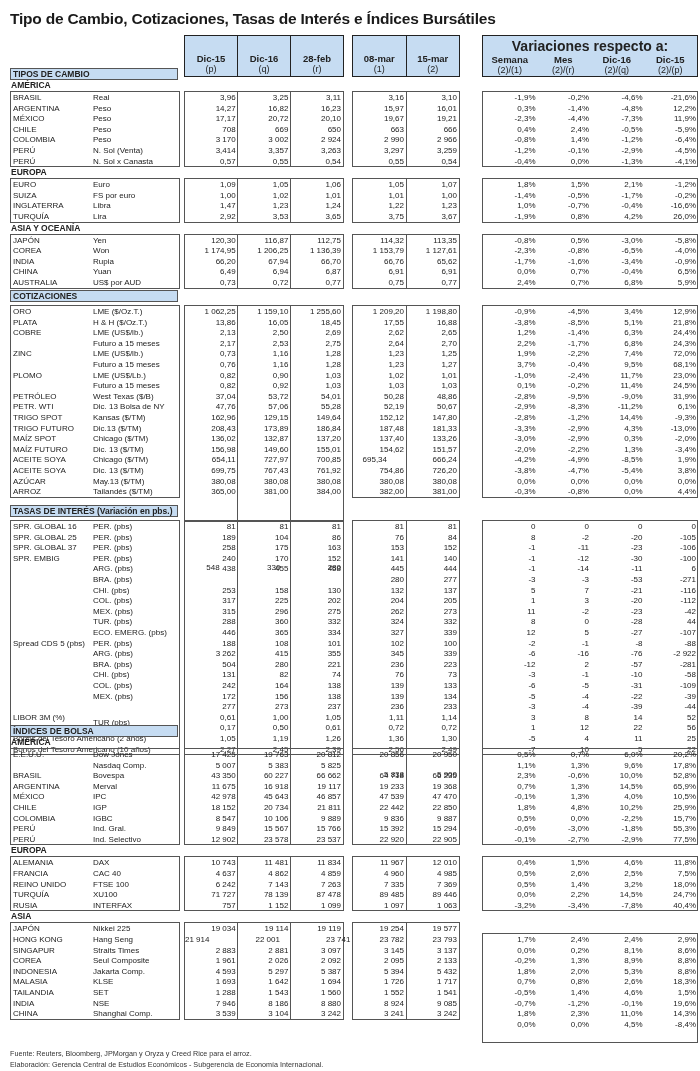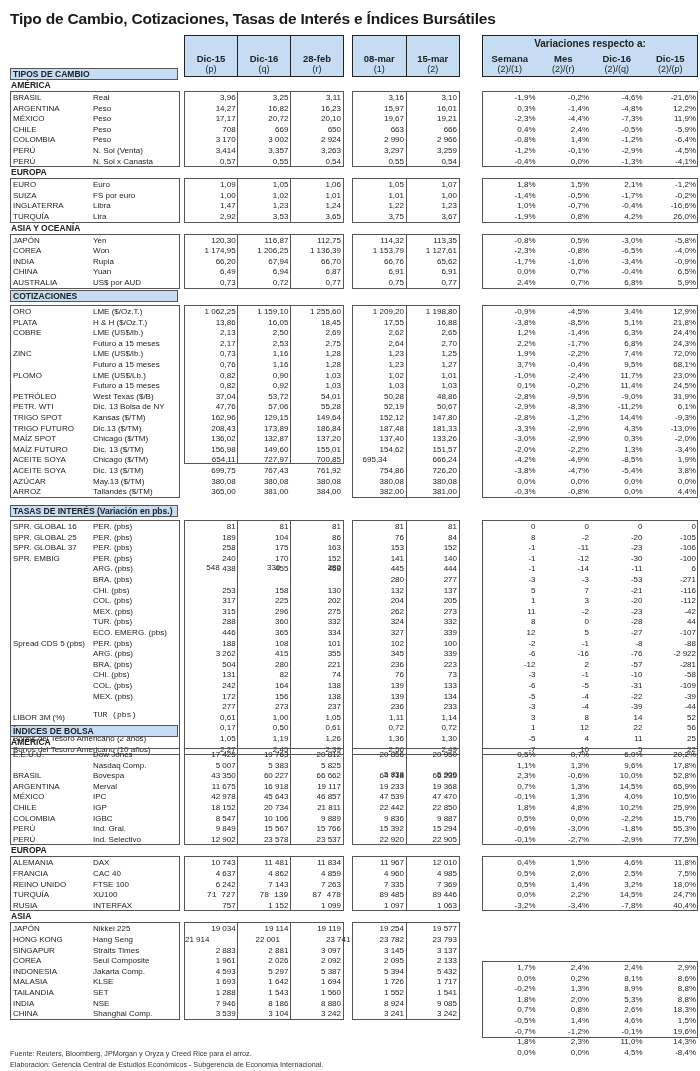--- a/index.html
+++ b/index.html
@@ -5,21 +5,21 @@
   html, body { margin:0; padding:0; background:#fff; }
   body { width:700px; height:1071px; position:relative; overflow:hidden;
          font-family:"Liberation Sans", sans-serif; color:#222; }
   .title { position:absolute; left:10px; top:10px; font-size:15.5px; font-weight:bold; letter-spacing:-0.2px; color:#1a1a1a; }
   .hdrbox { position:absolute; top:35px; height:42px; background:#c6dcf2; border:1.5px solid #222; box-sizing:border-box; display:flex; }
   .hdrbox .hc { flex:1; border-right:1px solid #222; display:flex; flex-direction:column; justify-content:flex-end; align-items:center; padding-bottom:2px; }
   .hdrbox .hc:last-child { border-right:none; }
   .hc .l1 { font-size:9.5px; font-weight:bold; }
   .hc .l2 { font-size:9px; }
   .varbox { flex-direction:column; }
-  .varbox .vt { text-align:center; font-size:10px; font-weight:bold; padding-top:2px; }
+  .varbox .vt { text-align:center; font-size:14px; font-weight:bold; padding-top:2px; }
   .varbox .vcols { display:flex; flex:1; }
   .varbox .vcols .hc { border-right:none; }
   .sechead { position:absolute; left:10px; width:168px; height:12px; background:#c6dcf2; border:1px solid #555; box-sizing:border-box;
              font-size:8.5px; font-weight:bold; line-height:11px; padding-left:2px; white-space:nowrap; }
   .sechead .n { font-weight:bold; }
   .region { position:absolute; left:11px; font-size:8.5px; font-weight:bold; line-height:11px; }
   .box { position:absolute; border:1px solid #555; box-sizing:border-box; }
   .row { position:absolute; left:0; right:0; height:10.6px; font-size:8px; line-height:10.6px; white-space:nowrap; }
   .lab .c1 { position:absolute; left:2px; }
   .lab .c2 { position:absolute; left:82px; }
@@ -495,21 +495,21 @@
       </div>
       <div class="row lab" style="top: 170.6px;">
         <span class="c1">AZÚCAR</span>
         <span class="c2">May.13 ($/TM)</span>
       </div>
       <div class="row lab" style="top: 181.2px;">
         <span class="c1">ARROZ</span>
         <span class="c2">Tailandés ($/TM)</span>
       </div>
     </div>
-    <div class="box boxB" style="top: 305px; height: 159px;">
+    <div class="box boxB" style="top: 305px; height: 217px;">
       <div class="vsep" style="left: 52px;"></div>
       <div class="vsep" style="left: 105px;"></div>
       <div class="row num" style="top: 1px;">
         <span>1 062,25</span>
         <span>1 159,10</span>
         <span>1 255,60</span>
       </div>
       <div class="row num" style="top: 11.6px;">
         <span>13,86</span>
         <span>16,05</span>
@@ -844,21 +844,21 @@
         <span class="c2">CHI. (pbs)</span>
       </div>
       <div class="row lab" style="top: 160px;">
         <span class="c1"></span>
         <span class="c2">COL. (pbs)</span>
       </div>
       <div class="row lab" style="top: 170.6px;">
         <span class="c1"></span>
         <span class="c2">MEX. (pbs)</span>
       </div>
-      <div class="row lab" style="top: 189px; font-family: Liberation Mono, monospace;">
+      <div class="row lab" style="top: 197px;">
         <span class="c1"></span>
         <span class="c2">TUR  (pbs)</span>
       </div>
       <div class="row lab" style="top: 191.8px;">
         <span class="c1">LIBOR 3M (%)</span>
         <span class="c2"></span>
       </div>
       <div class="row lab" style="top: 202.4px;">
         <span class="cw">Bonos del Tesoro Americano (3 meses)</span>
       </div>
@@ -1426,21 +1426,21 @@
       <div class="row num" style="top: 11.6px;">
         <span>4 637</span>
         <span>4 862</span>
         <span>4 859</span>
       </div>
       <div class="row num" style="top: 22.2px;">
         <span>6 242</span>
         <span>7 143</span>
         <span>7 263</span>
       </div>
-      <div class="row num" style="top: 32.8px; font-family: Liberation Mono, monospace;">
+      <div class="row num" style="top: 32.8px;">
         <span>71 727</span>
         <span>78 139</span>
         <span>87 478</span>
       </div>
       <div class="row num" style="top: 43.4px;">
         <span>757</span>
         <span>1 152</span>
         <span>1 099</span>
       </div>
     </div>
@@ -1619,21 +1619,21 @@
       </div>
       <div class="row num" style="top: 75.2px;">
         <span>8 924</span>
         <span>9 085</span>
       </div>
       <div class="row num" style="top: 85.8px;">
         <span>3 241</span>
         <span>3 242</span>
       </div>
     </div>
-    <div class="box boxD" style="top: 961px; height: 77px;">
+    <div class="box boxD" style="top: 933px; height: 110px;">
       <div class="row num" style="top: 1px;">
         <span>1,7%</span>
         <span>2,4%</span>
         <span>2,4%</span>
         <span>2,9%</span>
       </div>
       <div class="row num" style="top: 11.6px;">
         <span>0,0%</span>
         <span>0,2%</span>
         <span>8,1%</span>

